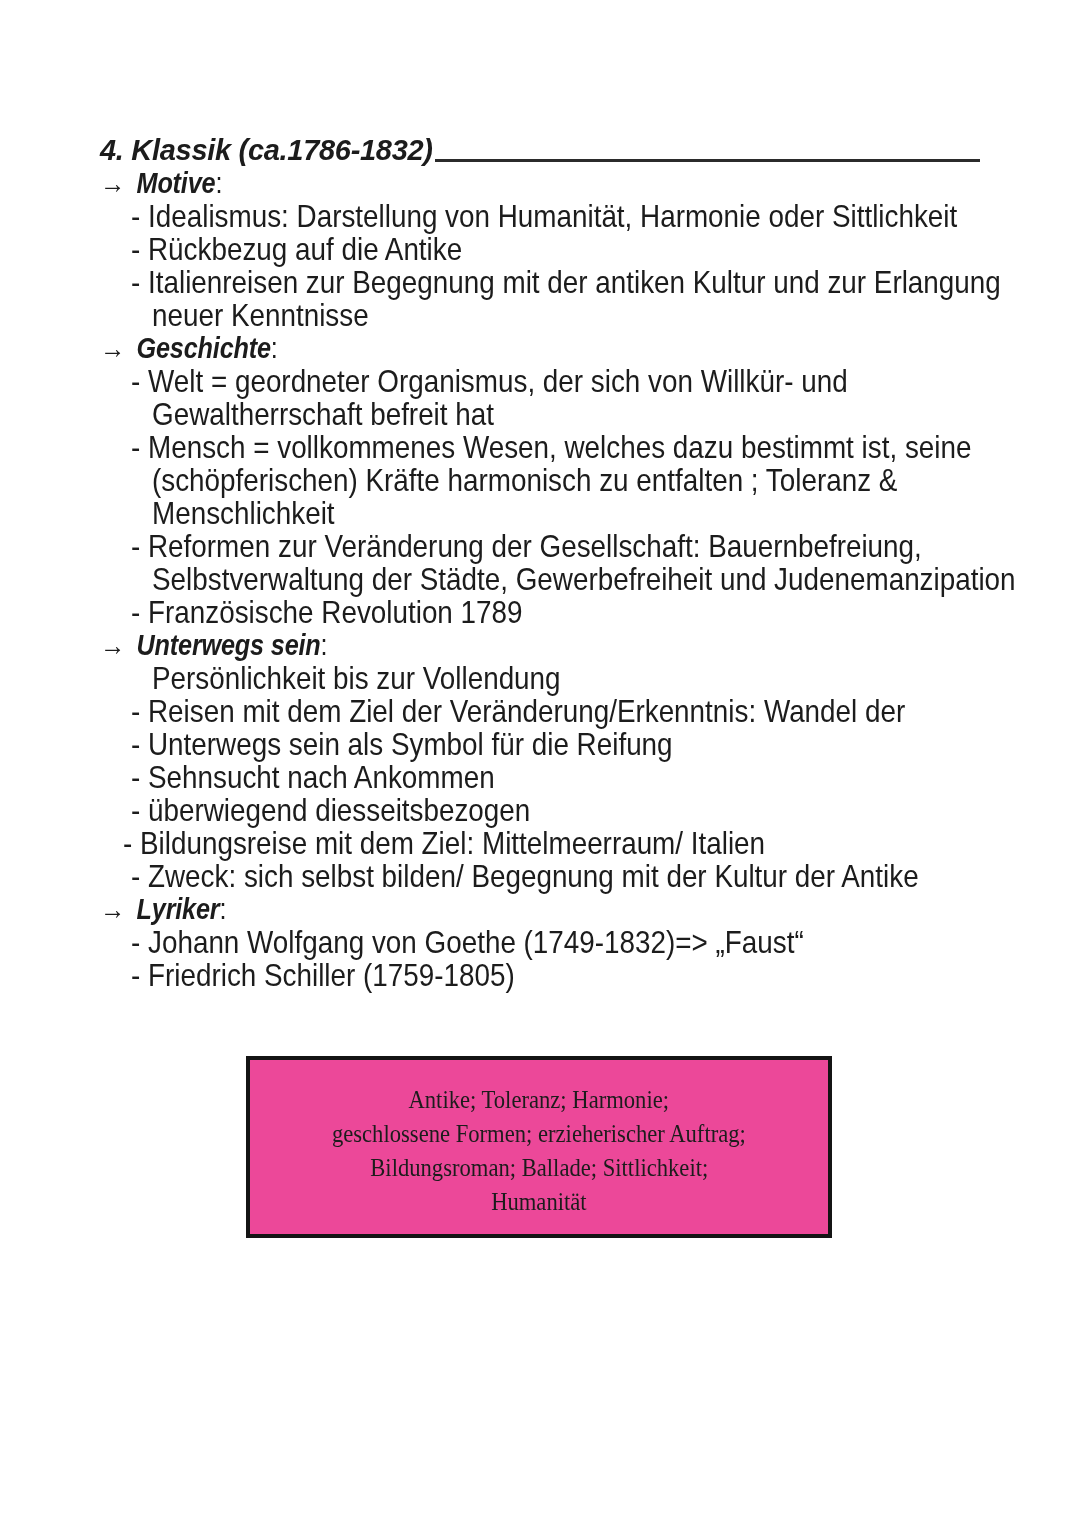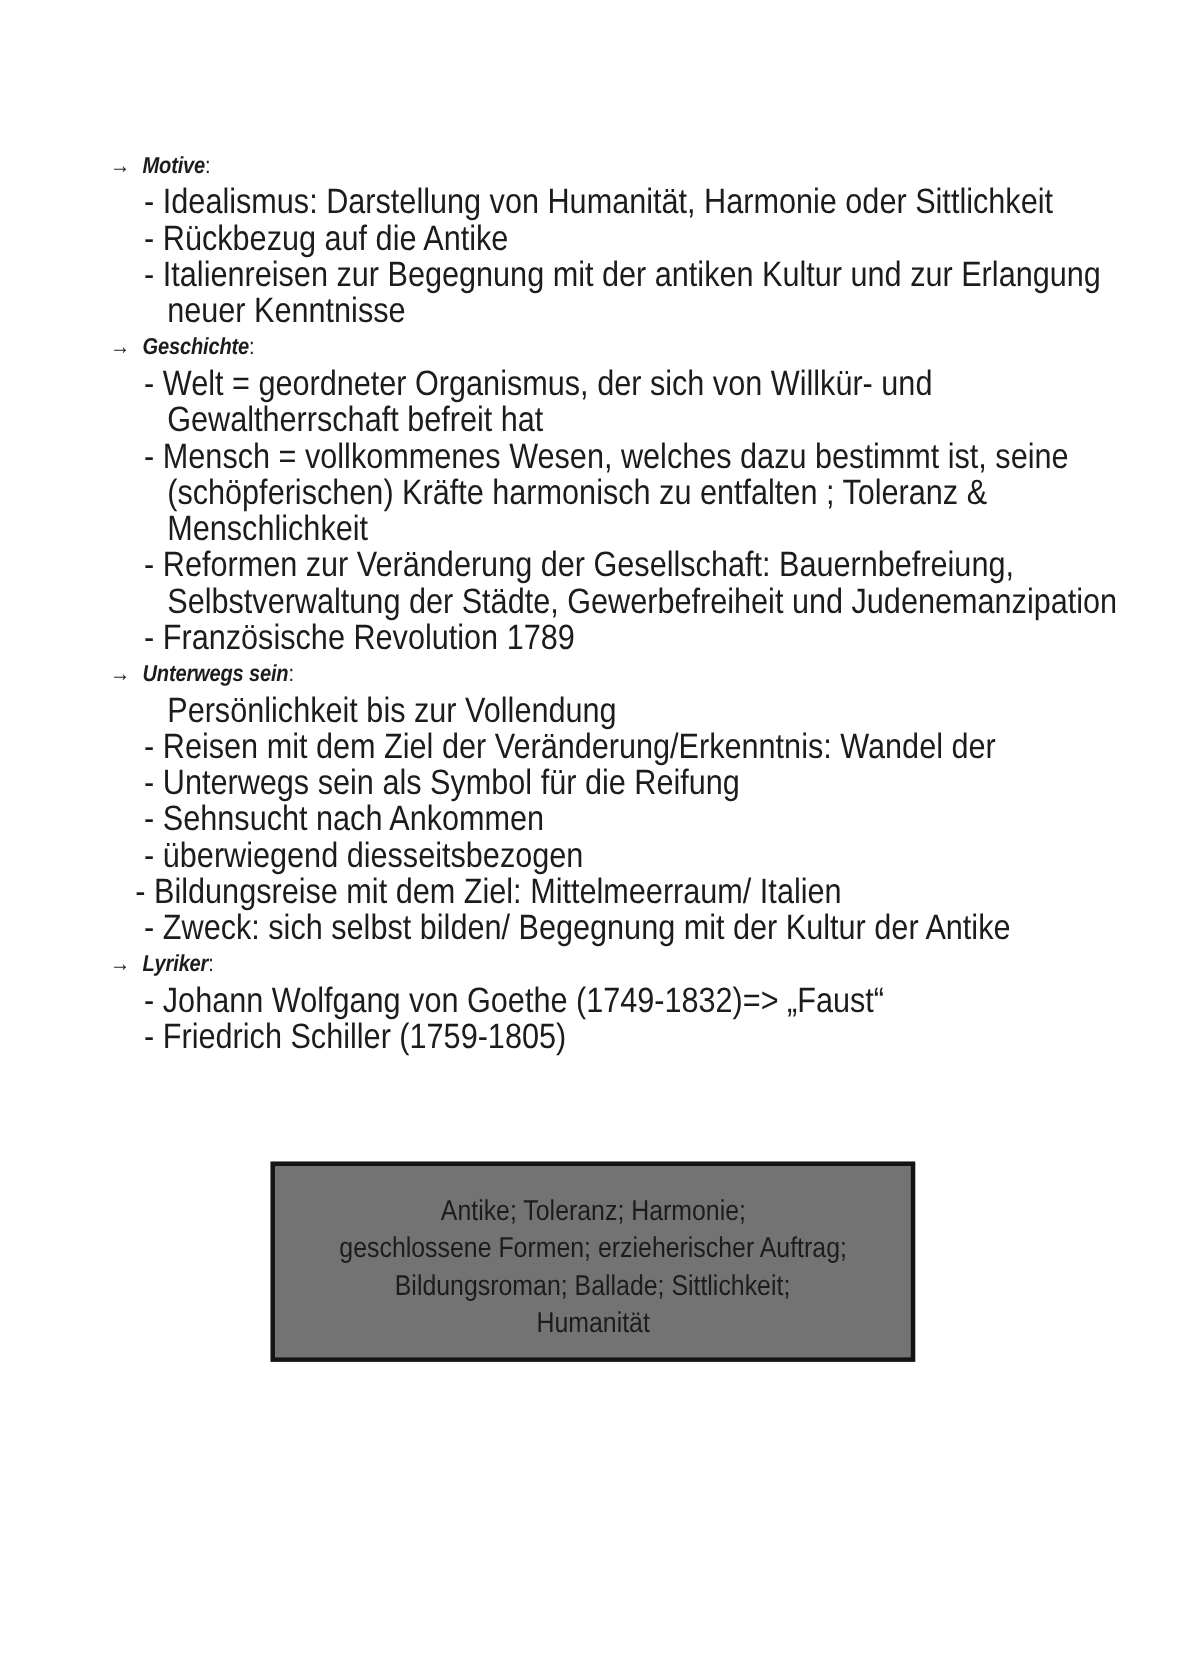--- a/index.html
+++ b/index.html
@@ -53,63 +53,68 @@
   }
   .line .txt {
     display: inline-block;
     transform: scaleX(0.87);
     transform-origin: 0 50%;
     white-space: nowrap;
   }
   .ind0 { padding-left: 23px; }   
   .ind1 { padding-left: 31px; }   
   .ind2 { padding-left: 52px; }   
-  .header-line { padding-left: 0; font-size: 21px; }
+  .header-line { padding-left: 0; font-size: 29px; }
   .arrow {
     font-weight: bold;
     margin-right: 13px;
   }
   .hw {
     font-weight: bold;
     font-style: italic;
     letter-spacing: -0.2px;
   }
   .colon { font-weight: normal; font-style: normal; }
   
   .summary-box {
     position: absolute;
     left: 246px;
     top: 1056px;
     width: 586px;
     height: 182px;
     box-sizing: border-box;
     border: 4px solid #141414;
-    background: #737373;
+    background: #ec4899;
     text-align: center;
     padding-top: 23px;
+    font-family: Liberation Serif, serif;
   }
   .box-line {
     height: 34px;
     line-height: 34px;
     font-size: 26px;
     white-space: nowrap;
   }
   .box-line .txt {
     display: inline-block;
     transform: scaleX(0.87);
     transform-origin: 50% 50%;
     white-space: nowrap;
   }
 </style>
 </head>
 <body>
 
 <div class="page">
   <div class="content">
 
+    <div class="title-row">
+      <span class="title-text">4. Klassik (ca.1786-1832)</span>
+      <span class="title-rule"></span>
+    </div>
 
     <div id="sections">
   <section class="section">
     <div class="line header-line">
       <span class="txt"><span class="arrow">→</span><span class="hw">Motive</span><span class="colon">:</span></span>
     </div>
 
   <div class="line ind1"><span class="txt">- Idealismus: Darstellung von Humanität, Harmonie oder Sittlichkeit</span></div>
 
   <div class="line ind1"><span class="txt">- Rückbezug auf die Antike</span></div>

